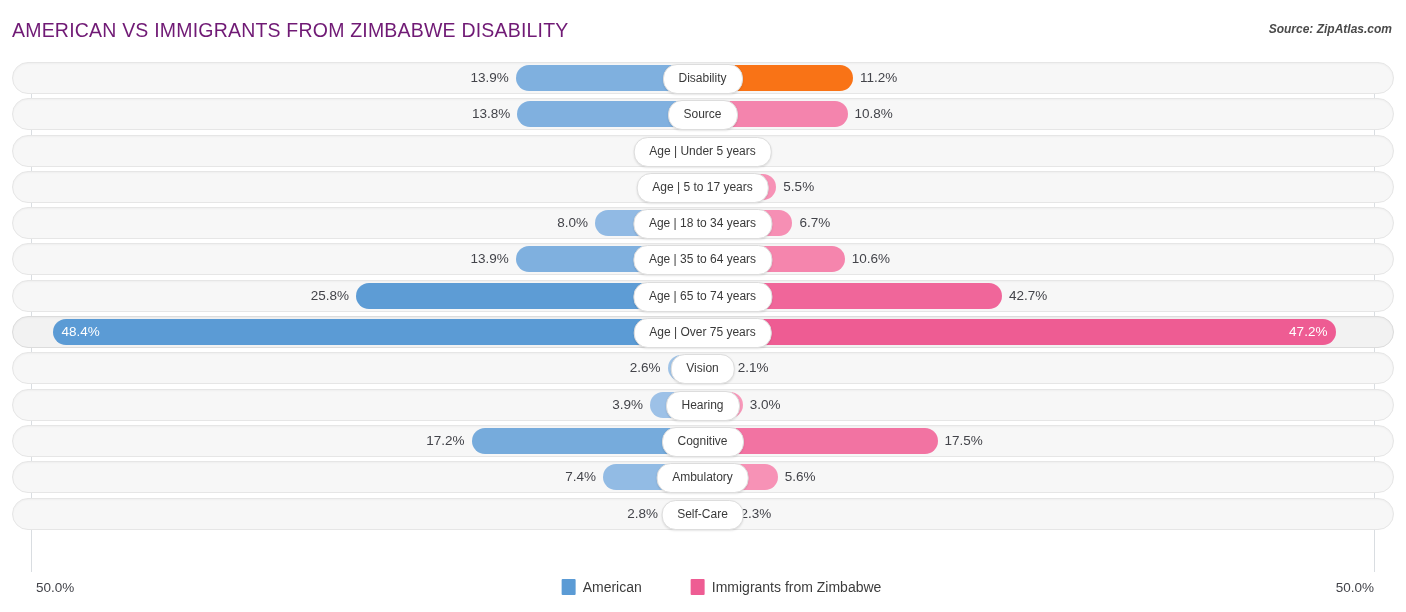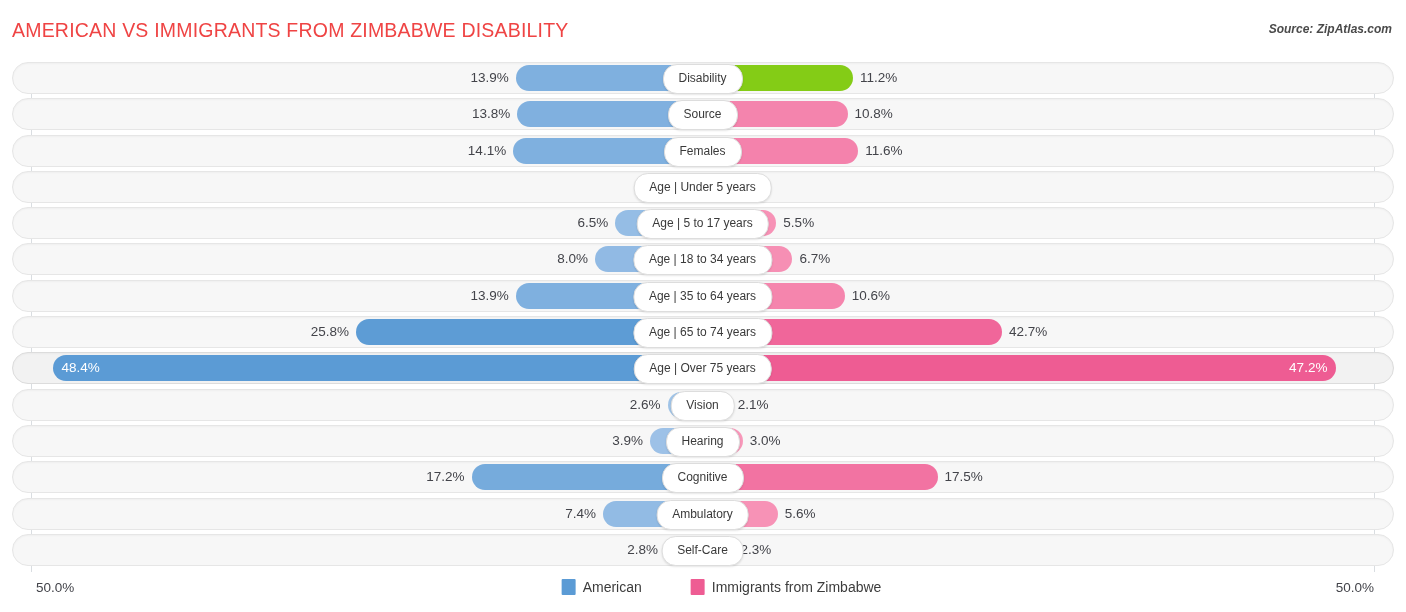--- a/index.html
+++ b/index.html
@@ -22,21 +22,21 @@
     top: 0; left: 0;
     width: 1406px;
     height: 58px;
   }
   .title {
     position: absolute;
     left: 12px;
     top: 19px;
     font-size: 19.5px;
     letter-spacing: 0.2px;
-    color: #ef4444;
+    color: #701a75;
     white-space: nowrap;
   }
   .source {
     position: absolute;
     right: 14px;
     top: 22px;
     font-size: 12px;
     font-style: italic;
     font-weight: bold;
     color: #4a4a4a;
@@ -216,21 +216,21 @@
   <div class="rows" id="rows">
       <div class="row">
         <div class="track"></div>
         <div class="band">
           <div class="half left">
             <div class="bar" style="width: 186.677px; background: rgb(127, 176, 223);">
               <div class="val">13.9%</div>
             </div>
           </div>
           <div class="half right">
-            <div class="bar" style="width: 150.416px; background: #84cc16;">
+            <div class="bar" style="width: 150.416px; background: #f97316;">
               <div class="val">11.2%</div>
             </div>
           </div>
           <div class="pill">Disability</div>
         </div>
       </div>
       <div class="row">
         <div class="track"></div>
         <div class="band">
           <div class="half left">
@@ -243,56 +243,35 @@
               <div class="val">10.8%</div>
             </div>
           </div>
           <div class="pill">Source</div>
         </div>
       </div>
       <div class="row">
         <div class="track"></div>
         <div class="band">
           <div class="half left">
-            <div class="bar" style="width: 189.363px; background: rgb(127, 176, 223);">
-              <div class="val">14.1%</div>
-            </div>
-          </div>
-          <div class="half right">
-            <div class="bar" style="width: 155.788px; background: rgb(244, 130, 172);">
-              <div class="val">11.6%</div>
-            </div>
-          </div>
-          <div class="pill">Females</div>
-        </div>
-      </div>
-      <div class="row">
-        <div class="track"></div>
-        <div class="band">
-          <div class="half left">
             <div class="bar" style="width: 25.517px; background: rgb(162, 197, 232);">
               <div class="val">1.9%</div>
             </div>
           </div>
           <div class="half right">
             <div class="bar" style="width: 16.116px; background: rgb(248, 157, 189);">
               <div class="val">1.2%</div>
             </div>
           </div>
           <div class="pill">Age | Under 5 years</div>
         </div>
       </div>
       <div class="row">
         <div class="track"></div>
         <div class="band">
-          <div class="half left">
-            <div class="bar" style="width: 87.295px; background: rgb(149, 189, 229);">
-              <div class="val">6.5%</div>
-            </div>
-          </div>
           <div class="half right">
             <div class="bar" style="width: 73.865px; background: rgb(247, 146, 182);">
               <div class="val">5.5%</div>
             </div>
           </div>
           <div class="pill">Age | 5 to 17 years</div>
         </div>
       </div>
       <div class="row">
         <div class="track"></div>

